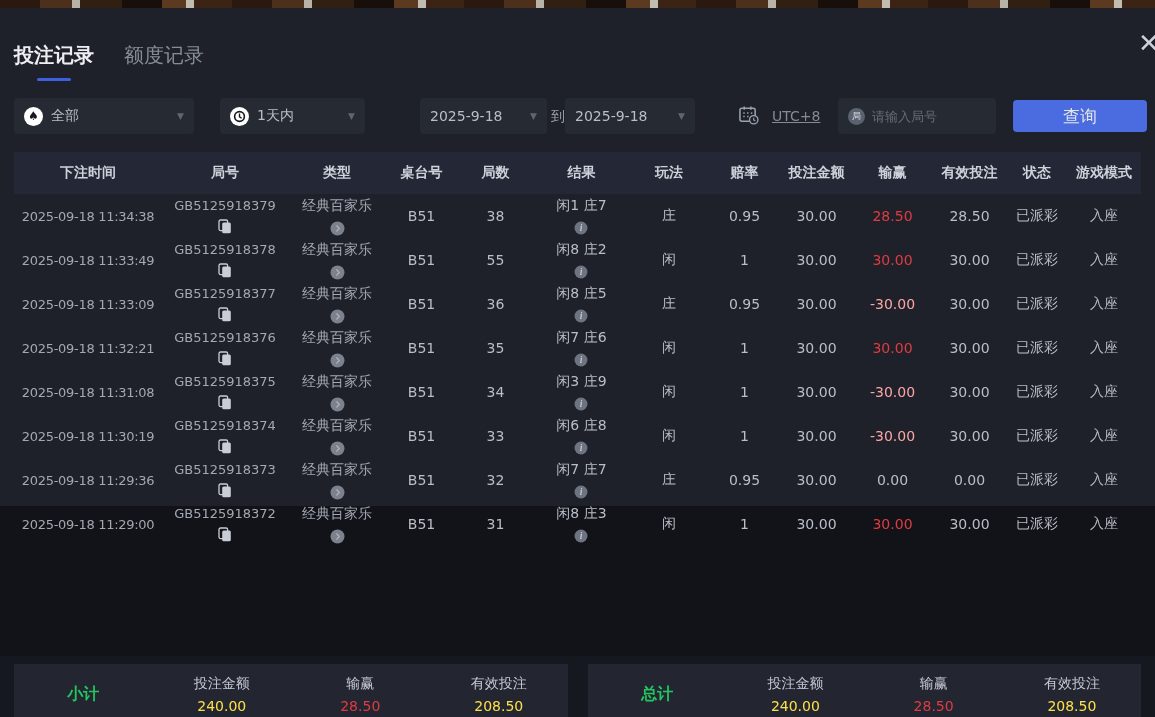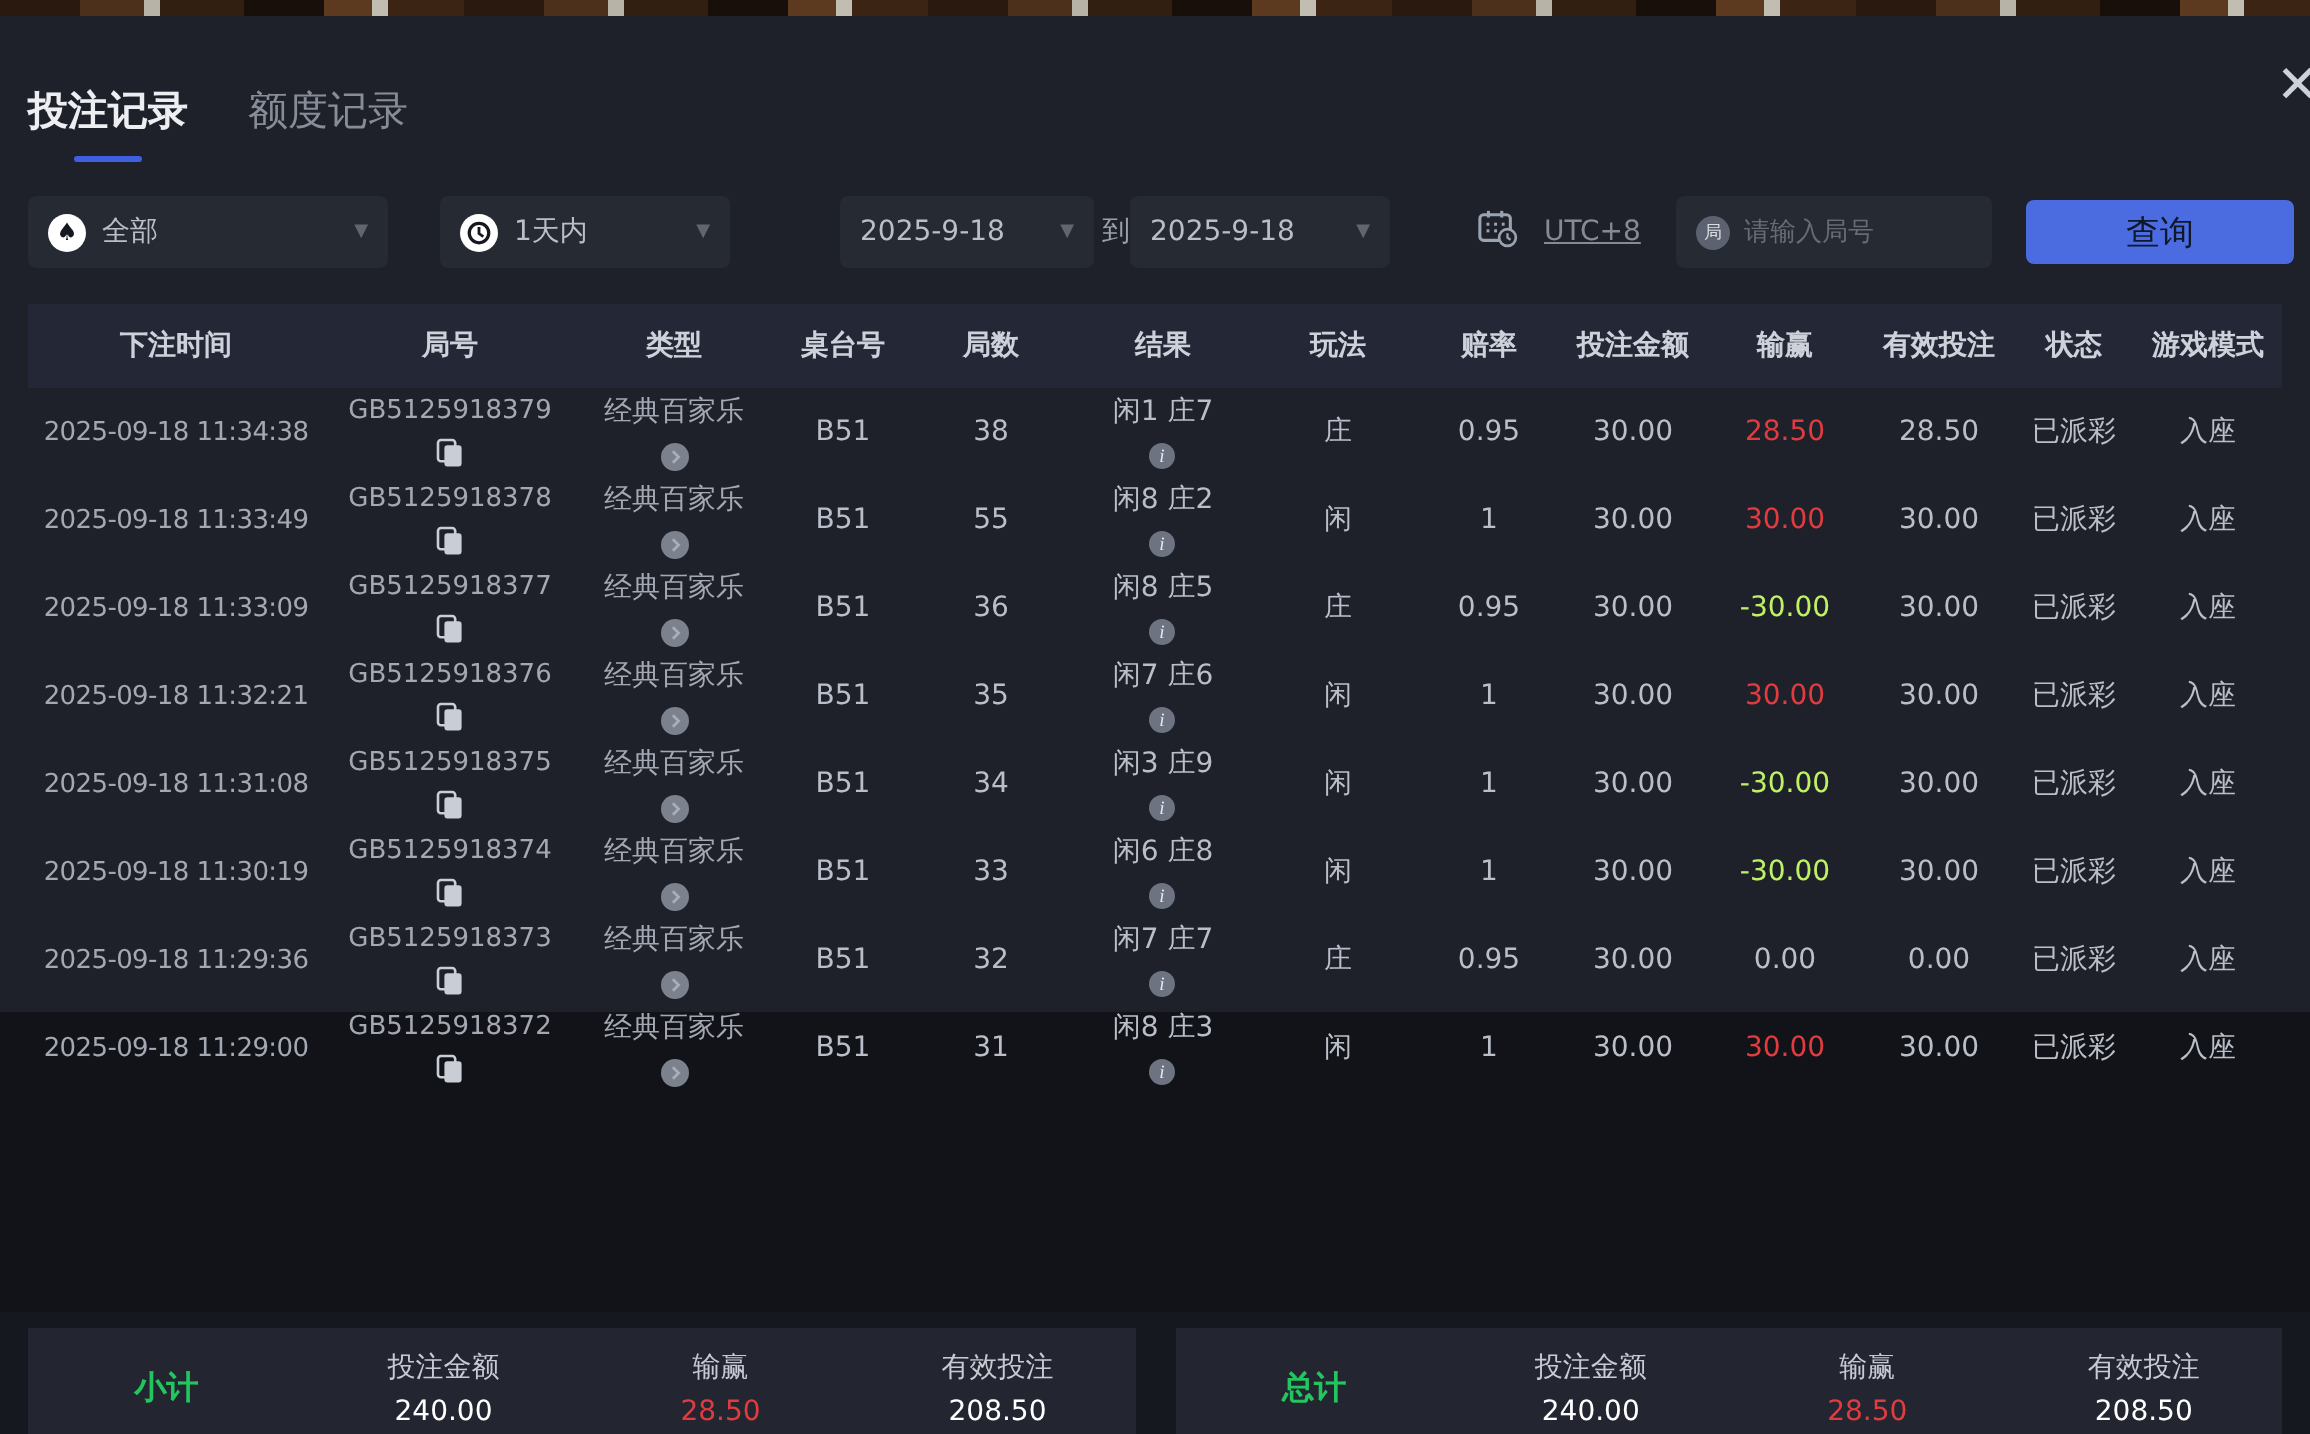--- a/index.html
+++ b/index.html
@@ -58,49 +58,49 @@
     background: transparent; border: none; outline: none; width: 110px;
     font-size: 13px; color: #b9bec8; font-family: inherit;
   }
   .round-input-wrap input::placeholder { color: #666b75; }
   .mini-circle {
     width: 17px; height: 17px; border-radius: 50%; background: #5c6270; color: #d9dce2;
     display: flex; align-items: center; justify-content: center; font-size: 9px; margin-right: 7px; flex: none;
   }
   .search-btn {
     position: absolute; left: 1013px; top: 2px; width: 134px; height: 32px;
-    background: #4a6ce0; border: none; border-radius: 4px; color: #0f172a;
+    background: #4a6ce0; border: none; border-radius: 4px; color: #e5e5e5;
     font-size: 17px; font-family: Liberation Sans, sans-serif; cursor: pointer;
   }
   
   .table-wrap { position: absolute; top: 144px; left: 14px; width: 1127px; }
   table { border-collapse: collapse; table-layout: fixed; width: 1127px; }
   thead tr { background: #242836; height: 42px; }
   th { font-size: 14px; font-weight: 700; color: #cdd1d9; text-align: center; }
   td { height: 44px; text-align: center; font-size: 14px; color: #b9bec8; white-space: nowrap; overflow: hidden; }
   td.c-time { font-size: 13px; letter-spacing: -0.3px; color: #a3a8b2; }
   td.c-id { font-size: 13px; }
   .pair { display: inline-flex; align-items: center; gap: 6px; flex-direction: column; }
   .dimtext { color: #a3a8b2; }
   td.win { color: #e03c40; }
-  td.loss { color: #bef264; }
+  td.loss { color: #fca5a5; }
   td.zero { color: #b9bec8; }
   .ic { display: inline-flex; align-items: center; cursor: pointer; }
   
   .footer { position: absolute; left: 0; top: 648px; width: 1155px; height: 69px; background: #15181e; }
   .panel {
     position: absolute; top: 8px; height: 61px; background: #232631;
     display: flex; align-items: center;
   }
   .panel-left { left: 14px; width: 554px; }
   .panel-right { left: 588px; width: 553px; }
   .panel .seg { flex: 1; text-align: center; }
   .panel-label { font-size: 16px; color: #22c55e; font-weight: bold; }
   .stat .lbl { font-size: 14px; color: #c6cad2; margin-bottom: 5px; font-weight: 500; }
-  .stat .val { font-size: 14px; color: #ffffff; }
+  .stat .val { font-size: 14px; color: #fde047; }
   .stat .val.win { color: #e03c40; }
 </style>
 </head>
 <body>
 
 <div class="video-strip"></div>
 
 <div class="dialog">
 
   <div class="tabs">

